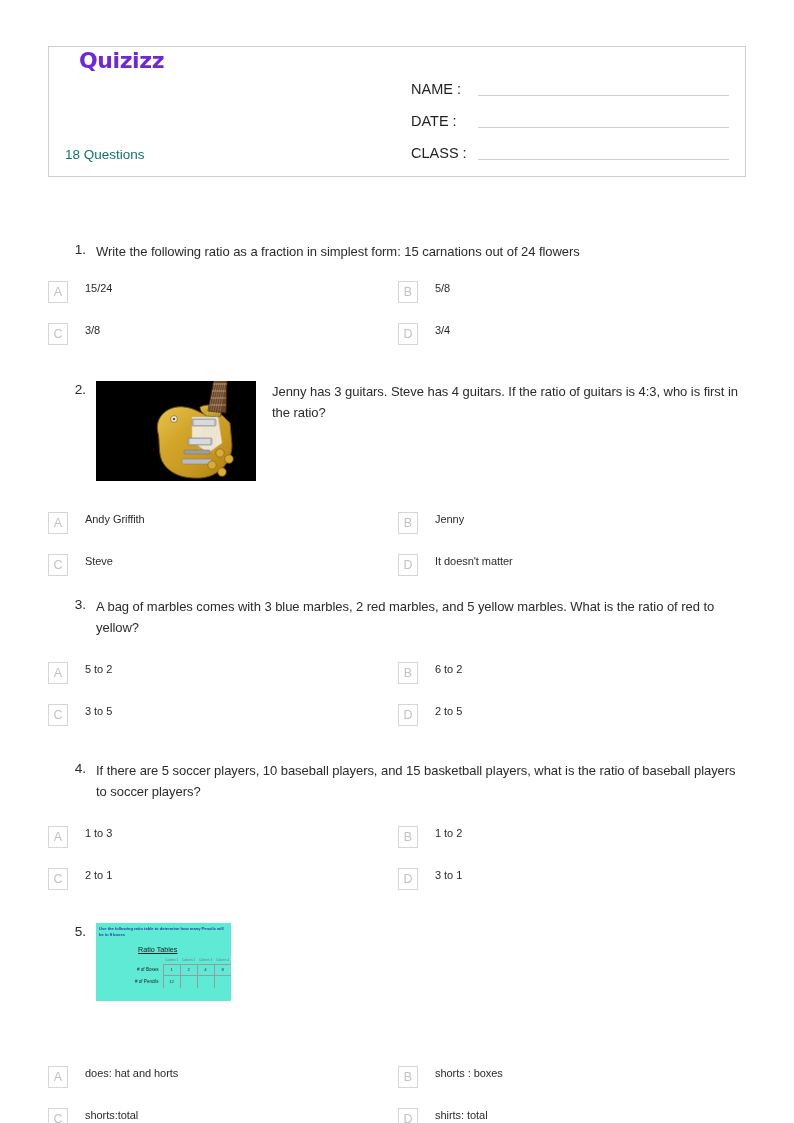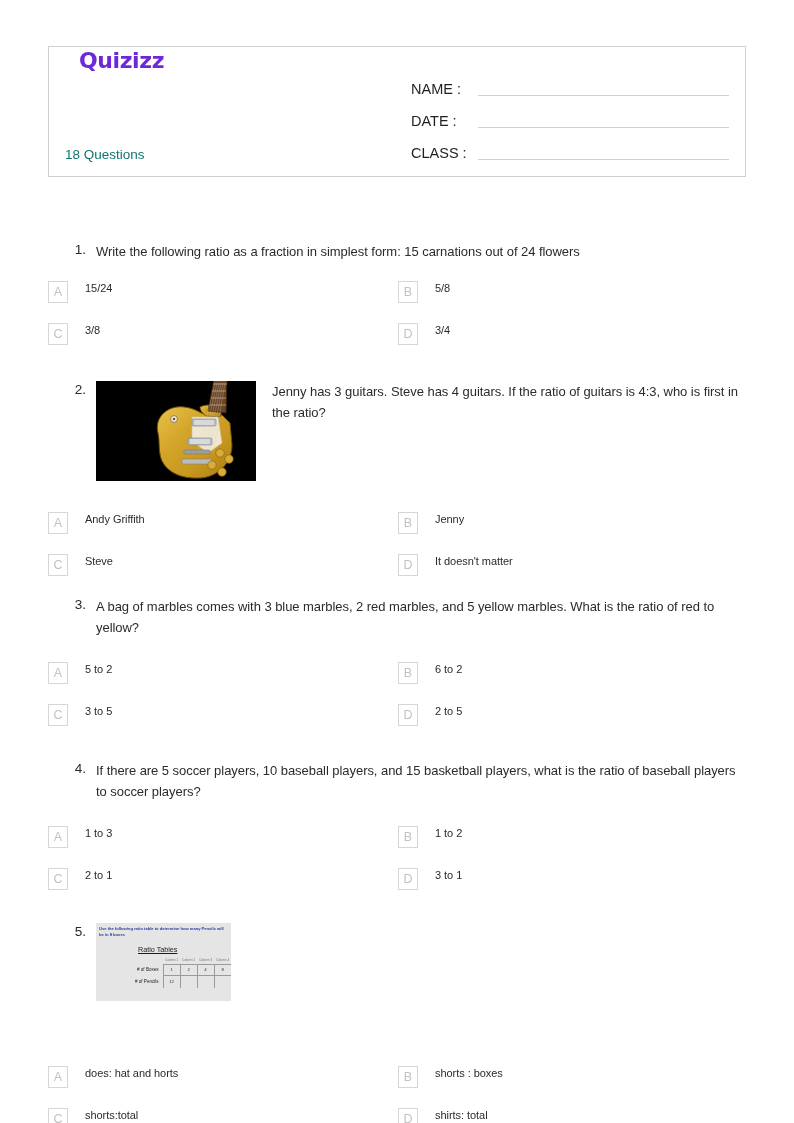--- a/index.html
+++ b/index.html
@@ -169,21 +169,21 @@
     height: 100px;
     background: #000000;
     position: relative;
     overflow: hidden;
   }
 
   
   .ratio-img {
     width: 135px;
     height: 78px;
-    background: #e5e5e5;
+    background: #5eead4;
     position: relative;
     overflow: hidden;
     font-family: "Liberation Sans", sans-serif;
   }
   .ri-caption {
     position: absolute;
     left: 3px;
     top: 3px;
     width: 128px;
     font-size: 4.1px;

